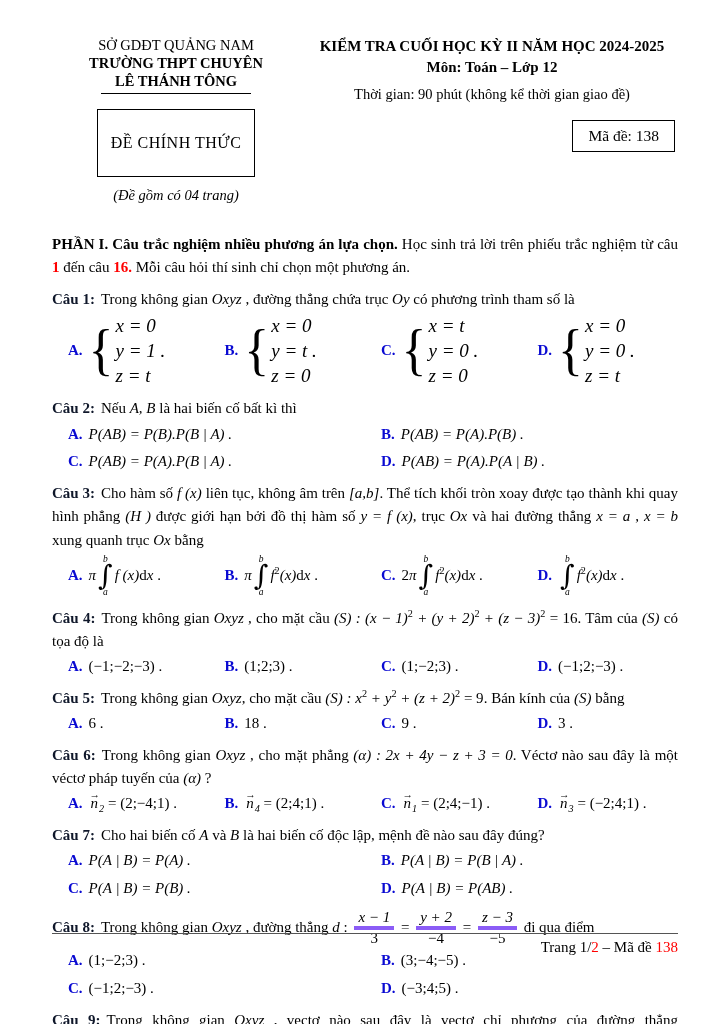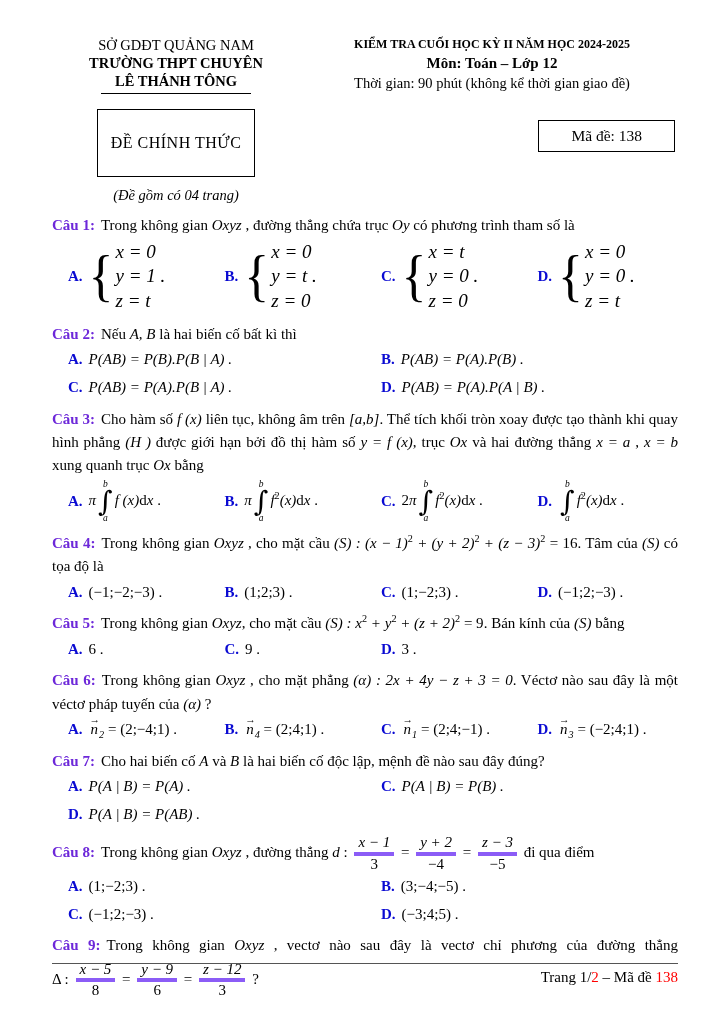--- a/index.html
+++ b/index.html
@@ -15,32 +15,32 @@
   }
   
   .header{display:flex;}
   .h-left{width:248px;text-align:center;line-height:1.25;}
   .h-left .l1{font-size:14.5px;}
   .h-left .l2,.h-left .l3{font-weight:bold;font-size:14.5px;}
   .u-rule{width:150px;border-top:1.6px solid #000;margin:3px auto 0;}
   .official-box{display:inline-block;border:1.4px solid #000;padding:23px 13px;font-size:16px;margin-top:15px;letter-spacing:.5px;}
   .pages-note{margin-top:9px;font-style:italic;font-size:14.5px;}
   .h-right{flex:1;text-align:center;line-height:1.35;padding-left:6px;}
-  .h-right .t1{font-weight:bold;font-size:12px;}
+  .h-right .t1{font-weight:bold;font-size:15px;}
   .h-right .t2{font-weight:bold;font-size:15px;margin-top:1px;}
-  .h-right .t3{font-size:14.5px;margin-top:1px;}
-  .code-box{position:absolute;top:120px;right:50px;border:1.4px solid #000;padding:6px 32px;font-size:15.5px;}
+  .h-right .t3{font-size:14.5px;margin-top:7px;}
+  .code-box{position:absolute;top:120px;right:50px;border:1.4px solid #000;padding:6px 15px;font-size:15.5px;}
   
   .body-start{margin-top:28px;}
   .intro{line-height:1.55;text-align:justify;}
   .q{margin-top:9px;}
   .qhead{line-height:1.55;text-align:justify;}
   .just-last{text-align:justify;text-align-last:justify;}
   .qline2{line-height:1.5;margin-top:3px;}
-  .qlabel{color:#6d28d9;font-weight:bold;margin-right:6px;}
+  .qlabel{color:#0f172a;font-weight:bold;margin-right:6px;}
   .olabel{color:#0a0ad2;font-weight:bold;margin-right:6px;}
   .opts{display:flex;flex-wrap:wrap;margin-top:3px;row-gap:6px;}
   .opt{box-sizing:border-box;padding-left:16px;line-height:1.45;}
   .cols4 .opt{flex:0 0 25%;}
   .cols2 .opt{flex:0 0 50%;}
   .opt-mid{display:flex;align-items:center;}
   
   .seg-n{}
   .seg-i{font-style:italic;}
   .seg-b{font-weight:bold;}
@@ -54,21 +54,21 @@
   .fnum{display:block;border-bottom:4px solid #8b5cf6;padding:0 4px;}
   .fden{display:block;}
   .istack{display:inline-flex;flex-direction:column;align-items:center;vertical-align:middle;margin:0 2px;line-height:1;}
   .st-top,.st-bot{font-size:9.5px;line-height:1;}
   .st-mid{font-size:28px;line-height:.85;font-family:"DejaVu Serif",serif;}
   .sys{display:inline-flex;align-items:center;}
   .brace{display:inline-block;font-size:52px;font-weight:100;line-height:1;transform:scaleY(1.08);margin-right:2px;}
   .syslines{display:inline-block;}
   .sysline{display:block;line-height:1.3;font-size:19px;}
   
-  .footer{position:absolute;left:52px;right:47px;top:963px;border-top:1px solid #555;text-align:right;padding-top:5px;font-size:15px;}
+  .footer{position:absolute;left:52px;right:47px;top:933px;border-top:1px solid #555;text-align:right;padding-top:5px;font-size:15px;}
 </style>
 </head>
 <body>
 
 <div class="page">
 
   <div class="header">
     <div class="h-left">
       <div class="l1">SỞ GDĐT QUẢNG NAM</div>
       <div class="l2">TRƯỜNG THPT CHUYÊN</div>
@@ -80,20 +80,21 @@
       <div class="pages-note">(Đề gồm có 04 trang)</div>
     </div>
     <div class="h-right">
       <div class="t1">KIỂM TRA CUỐI HỌC KỲ II NĂM HỌC 2024-2025</div>
       <div class="t2">Môn: Toán – Lớp 12</div>
       <div class="t3">Thời gian: 90 phút (không kể thời gian giao đề)</div>
     </div>
   </div>
   <div class="code-box">Mã đề: 138</div>
 
+  <div class="intro body-start"><span class="seg-b">PHẦN I. Câu trắc nghiệm nhiều phương án lựa chọn.</span><span class="seg-n"> Học sinh trả lời trên phiếu trắc nghiệm từ câu </span><span class="seg-r">1</span><span class="seg-n"> đến câu </span><span class="seg-r">16.</span><span class="seg-n"> Mỗi câu hỏi thí sinh chỉ chọn một phương án.</span></div>
 
   <div class="q">
     <div class="qhead"><span class="qlabel">Câu 1:</span><span class="qtext"><span class="seg-n">Trong không gian </span><span class="seg-i">Oxyz</span><span class="seg-n"> , đường thẳng chứa trục </span><span class="seg-i">Oy</span><span class="seg-n"> có phương trình tham số là</span></span></div>
     <div class="opts cols4">
       <div class="opt opt-mid">
           <span class="olabel">A.</span>
           <span class="obody"><span class="sys">
               <span class="brace">{</span>
               <span class="syslines">
                 <span class="sysline seg-i"><span class="seg-i">x = 0</span></span>
@@ -193,39 +194,41 @@
       <div class="opt"><span class="olabel">B.</span><span class="obody"><span class="seg-n">(1;2;3) .</span></span></div>
       <div class="opt"><span class="olabel">C.</span><span class="obody"><span class="seg-n">(1;−2;3) .</span></span></div>
       <div class="opt"><span class="olabel">D.</span><span class="obody"><span class="seg-n">(−1;2;−3) .</span></span></div>
     </div>
   </div>
 
   <div class="q">
     <div class="qhead"><span class="qlabel">Câu 5:</span><span class="qtext"><span class="seg-n">Trong không gian </span><span class="seg-i">Oxyz</span><span class="seg-n">,  cho mặt cầu </span><span class="seg-i">(S) : x</span><span class="seg-sup">2</span><span class="seg-i"> + y</span><span class="seg-sup">2</span><span class="seg-i"> + (z + 2)</span><span class="seg-sup">2</span><span class="seg-n"> = 9</span><span class="seg-n">. Bán kính của </span><span class="seg-i">(S)</span><span class="seg-n"> bằng</span></span></div>
     <div class="opts cols4">
       <div class="opt"><span class="olabel">A.</span><span class="obody"><span class="seg-n">6 .</span></span></div>
+      <div class="opt"><span class="olabel">B.</span><span class="obody"><span class="seg-n">18 .</span></span></div>
       <div class="opt"><span class="olabel">C.</span><span class="obody"><span class="seg-n">9 .</span></span></div>
       <div class="opt"><span class="olabel">D.</span><span class="obody"><span class="seg-n">3 .</span></span></div>
     </div>
   </div>
 
   <div class="q">
     <div class="qhead"><span class="qlabel">Câu 6:</span><span class="qtext"><span class="seg-n">Trong không gian </span><span class="seg-i">Oxyz</span><span class="seg-n"> , cho mặt phẳng </span><span class="seg-i">(α) : 2x + 4y − z + 3 = 0</span><span class="seg-n">. Véctơ nào sau đây là một véctơ pháp tuyến của </span><span class="seg-i">(α)</span><span class="seg-n"> ?</span></span></div>
     <div class="opts cols4">
       <div class="opt"><span class="olabel">A.</span><span class="obody"><span class="seg-vec">n</span><span class="seg-sub">2</span><span class="seg-n"> = (2;−4;1) .</span></span></div>
       <div class="opt"><span class="olabel">B.</span><span class="obody"><span class="seg-vec">n</span><span class="seg-sub">4</span><span class="seg-n"> = (2;4;1) .</span></span></div>
       <div class="opt"><span class="olabel">C.</span><span class="obody"><span class="seg-vec">n</span><span class="seg-sub">1</span><span class="seg-n"> = (2;4;−1) .</span></span></div>
       <div class="opt"><span class="olabel">D.</span><span class="obody"><span class="seg-vec">n</span><span class="seg-sub">3</span><span class="seg-n"> = (−2;4;1) .</span></span></div>
     </div>
   </div>
 
   <div class="q">
     <div class="qhead"><span class="qlabel">Câu 7:</span><span class="qtext"><span class="seg-n">Cho hai biến cố </span><span class="seg-i">A</span><span class="seg-n"> và </span><span class="seg-i">B</span><span class="seg-n"> là hai biến cố độc lập, mệnh đề nào sau đây đúng?</span></span></div>
     <div class="opts cols2">
       <div class="opt"><span class="olabel">A.</span><span class="obody"><span class="seg-i">P(A | B) = P(A) .</span></span></div>
+      <div class="opt"><span class="olabel">B.</span><span class="obody"><span class="seg-i">P(A | B) = P(B | A) .</span></span></div>
       <div class="opt"><span class="olabel">C.</span><span class="obody"><span class="seg-i">P(A | B) = P(B) .</span></span></div>
       <div class="opt"><span class="olabel">D.</span><span class="obody"><span class="seg-i">P(A | B) = P(AB) .</span></span></div>
     </div>
   </div>
 
   <div class="q">
     <div class="qhead"><span class="qlabel">Câu 8:</span><span class="qtext"><span class="seg-n">Trong không gian </span><span class="seg-i">Oxyz</span><span class="seg-n"> , đường thẳng </span><span class="seg-i">d</span><span class="seg-n"> : </span><span class="frac"><span class="fnum"><span class="seg-i">x − 1</span></span><span class="fden"><span class="seg-n">3</span></span></span><span class="seg-n"> = </span><span class="frac"><span class="fnum"><span class="seg-i">y + 2</span></span><span class="fden"><span class="seg-n">−4</span></span></span><span class="seg-n"> = </span><span class="frac"><span class="fnum"><span class="seg-i">z − 3</span></span><span class="fden"><span class="seg-n">−5</span></span></span><span class="seg-n"> đi qua điểm</span></span></div>
     <div class="opts cols2">
       <div class="opt"><span class="olabel">A.</span><span class="obody"><span class="seg-n">(1;−2;3) .</span></span></div>
       <div class="opt"><span class="olabel">B.</span><span class="obody"><span class="seg-n">(3;−4;−5) .</span></span></div>

